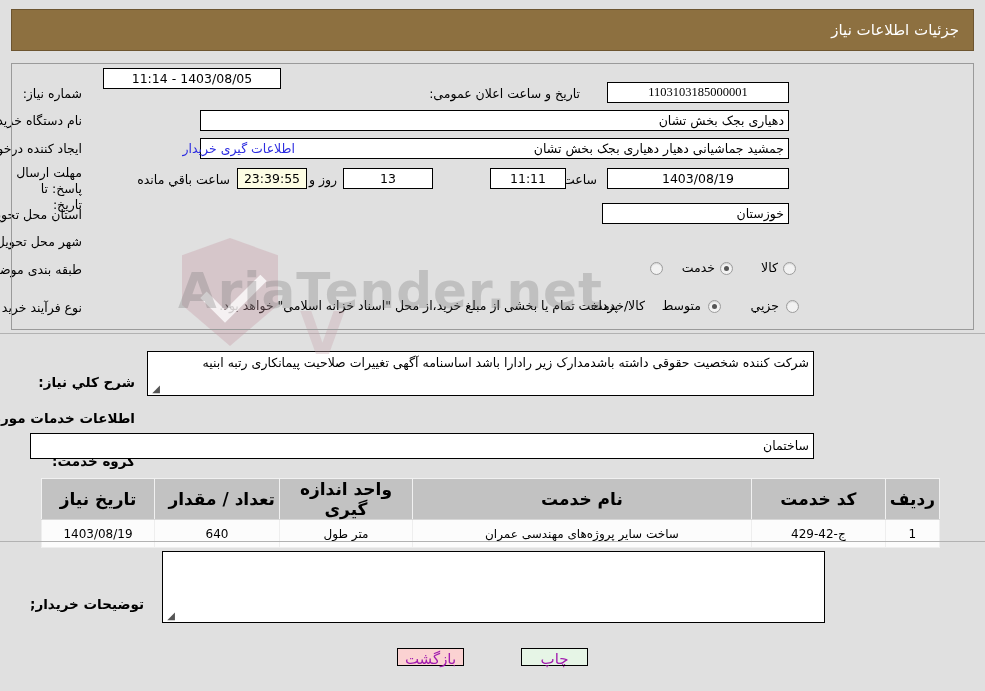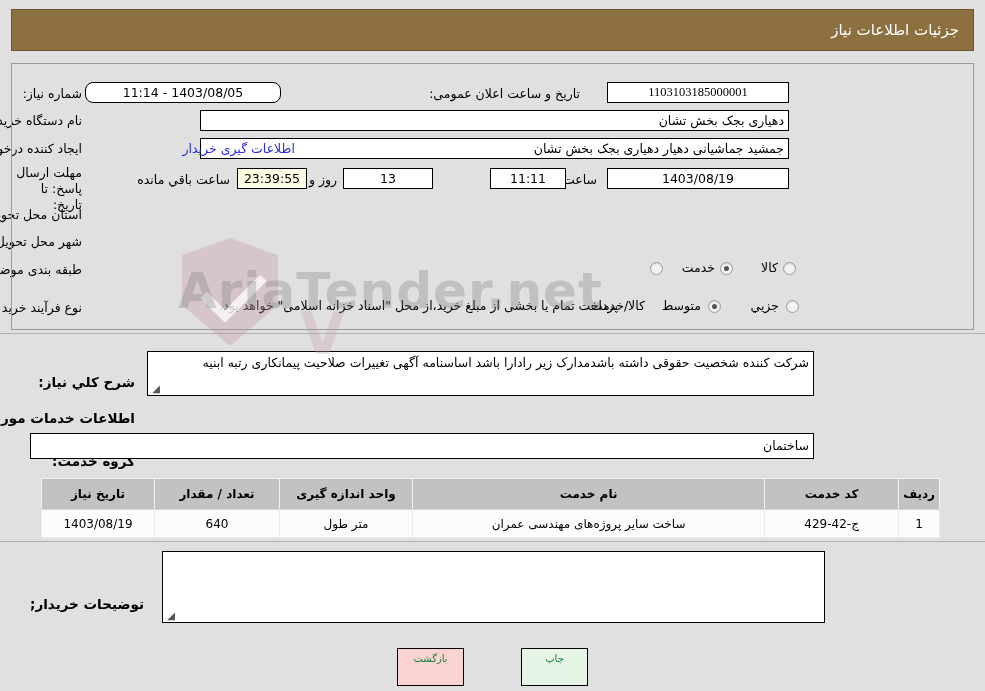--- a/index.html
+++ b/index.html
@@ -187,46 +187,46 @@
     border-collapse: collapse;
     font-size: 12px;
     direction: rtl;
     background: #fff;
   }
   .tbl th {
     background: #c2c2c2;
     border: 1px solid #f1f1f1;
     border-bottom: 1px solid #d7d7d7;
     font-weight: bold;
-    font-size: 12px;
+    font-size: 17px;
     height: 26px;
-    padding: 8px 4px;
+    padding: 0 4px;
     color: #000;
     text-align: center;
   }
   .tbl td {
     background: #fcfcfc;
     border: 1px solid #eeeeee;
     height: 28px;
     padding: 2px 6px;
     text-align: center;
     font-size: 12px;
     color: #000;
   }
 
   
   .btn {
     position: absolute;
     border: 1px solid #000;
-    font-size: 10px;
+    font-size: 15px;
     text-align: center;
-    height: 38px;
+    height: 18px;
     line-height: 20px;
     cursor: pointer;
-    color: #15803d;
+    color: #a21caf;
   }
   .btn-print  { background: #e6f5e6; }
   .btn-back   { background: #fbd2d2; }
 </style>
 </head>
 <body>
 
 <div id="root">
 
   <div class="watermark">
@@ -238,39 +238,40 @@
   <div class="titlebar">
     <div class="tb-text">جزئیات اطلاعات نیاز</div>
   </div>
 
   <div class="panel"></div>
 
   <div class="lbl" style="right:903px; top:86px;">شماره نیاز:</div>
   <div class="fld ctr" style="right:196px; top:82px; width:182px;font-family:Liberation Serif, serif;">1103103185000001</div>
 
   <div class="lbl" style="right:405px; top:86px;">تاریخ و ساعت اعلان عمومی:</div>
-  <div class="fld ctr" style="right:704px; top:82px; width:196px;border-radius:8px;">1403/08/05 - 11:14</div>
+  <div class="fld ctr" style="right:704px; top:68px; width:178px;">1403/08/05 - 11:14</div>
 
   <div class="lbl" style="right:903px; top:113px;">نام دستگاه خریدار:</div>
   <div class="fld rt" style="right:196px; top:110px; width:589px;">دهیاری بجک بخش تشان</div>
 
   <div class="lbl" style="right:903px; top:141px;">ایجاد کننده درخواست:</div>
   <div class="fld rt" style="right:196px; top:138px; width:589px;">جمشید جماشیانی دهیار دهیاری بجک بخش تشان</div>
   <div class="blue-link" style="right:690px; top:141px;">اطلاعات گیری خریدار</div>
 
   <div class="lbl" style="right:903px; top:165px; width:72px; line-height:16px; white-space:normal;">مهلت ارسال پاسخ: تا تاریخ:</div>
   <div class="fld ctr" style="right:196px; top:168px; width:182px;">1403/08/19</div>
   <div class="plain-txt" style="right:388px; top:172px;">ساعت</div>
   <div class="fld ctr" style="right:419px; top:168px; width:76px;">11:11</div>
   <div class="fld ctr" style="right:552px; top:168px; width:90px;">13</div>
   <div class="plain-txt" style="right:648px; top:172px;">روز و</div>
   <div class="fld ctr yellow" style="right:678px; top:168px; width:70px;">23:39:55</div>
   <div class="plain-txt" style="right:755px; top:172px;">ساعت باقي مانده</div>
 
   <div class="lbl" style="right:903px; top:207px;">استان محل تحویل:</div>
+  <div class="fld rt" style="right:196px; top:203px; width:187px;">خوزستان</div>
 
   <div class="lbl" style="right:903px; top:234px;">شهر محل تحویل:</div>
 
   <div class="lbl" style="right:903px; top:262px;">طبقه بندی موضوعی:</div>
 
   <div class="radio" style="right:189px; top:262px;"></div>
   <div class="plain-txt" style="right:207px; top:260px;">کالا</div>
 
   <div class="radio on" style="right:252px; top:262px;"></div>
   <div class="plain-txt" style="right:270px; top:260px;">خدمت</div>
@@ -301,21 +302,21 @@
   <div class="sec-label" style="right:850px; top:437px;">گروه خدمت:</div>
   <div class="fld rt" style="right:171px; top:433px; width:784px; height:26px; line-height:24px;">ساختمان</div>
 
   <table class="tbl">
     <thead>
       <tr>
         <th style="width:38px;">ردیف</th>
         <th style="width:134px;">کد خدمت</th>
         <th>نام خدمت</th>
         <th style="width:133px;">واحد اندازه گیری</th>
-        <th style="width:125px;">تعداد / مقدار</th>
+        <th style="width:125px;text-align:right;">تعداد / مقدار</th>
         <th style="width:113px;">تاریخ نیاز</th>
       </tr>
     </thead>
     <tbody>
       <tr>
         <td>1</td>
         <td>ج-42-429</td>
         <td>ساخت سایر پروژه‌های مهندسی عمران</td>
         <td>متر طول</td>
         <td>640</td>

